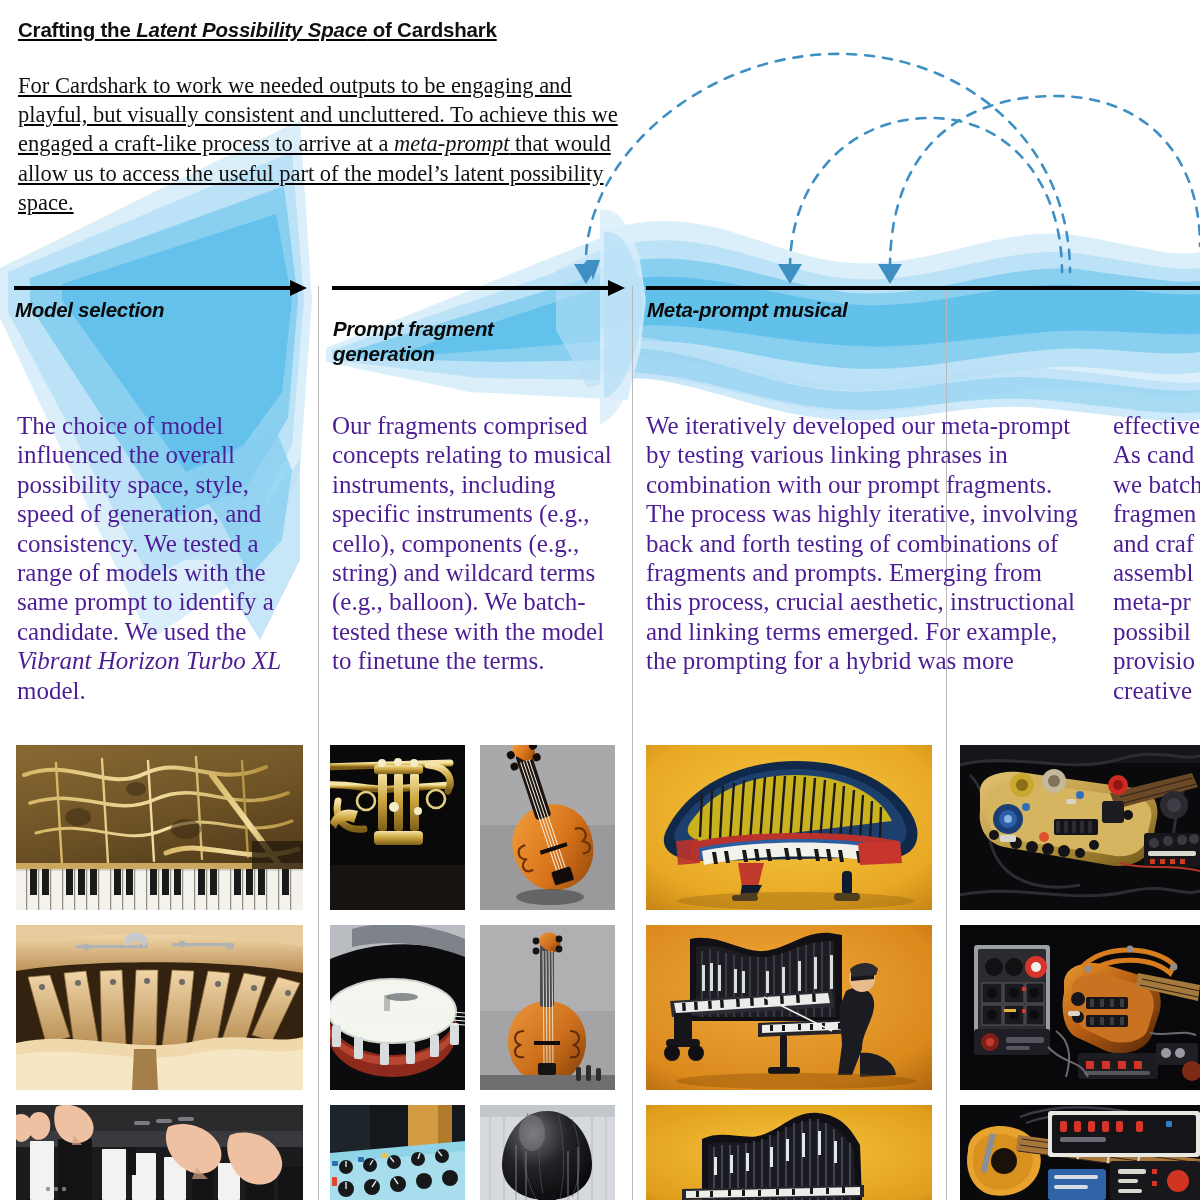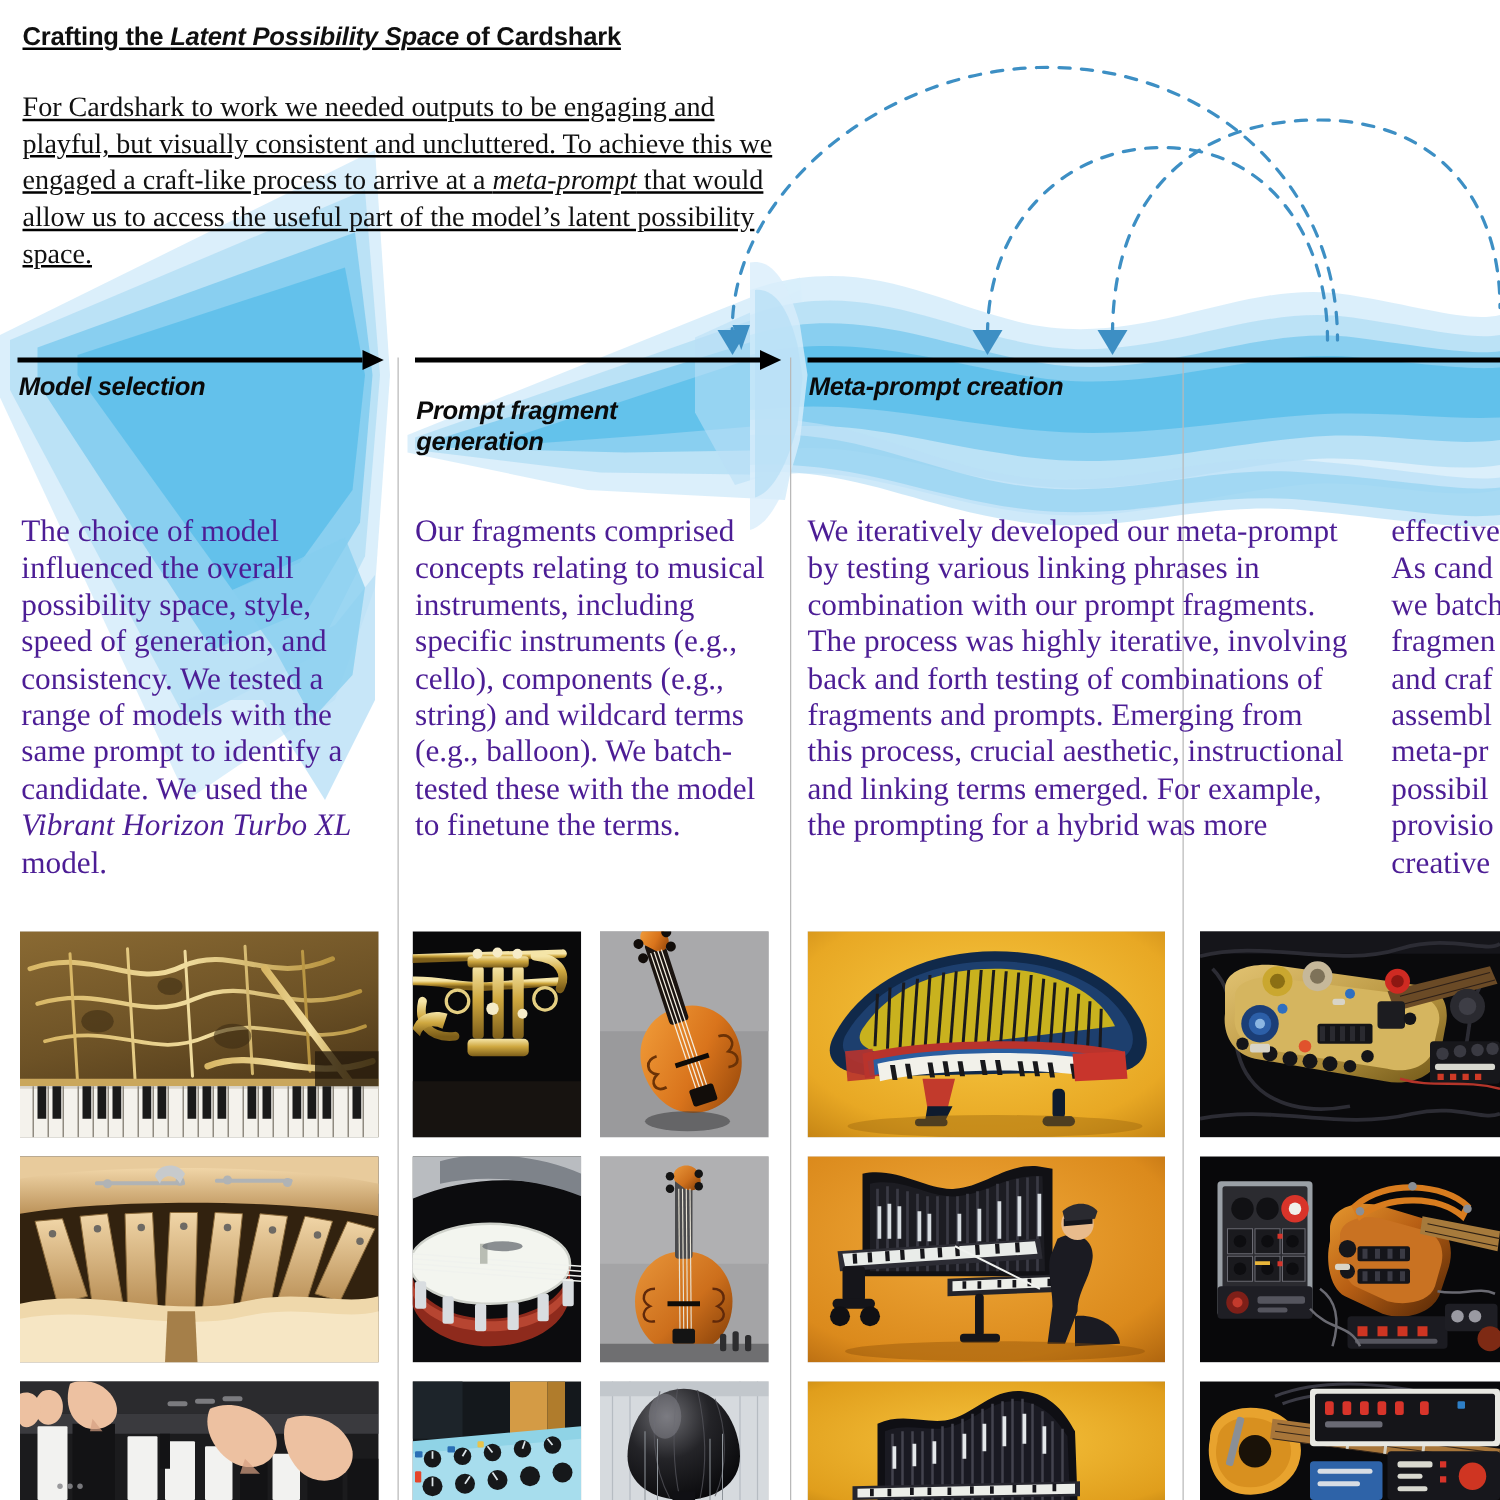--- a/index.html
+++ b/index.html
@@ -163,21 +163,21 @@
   </div>
 
   <div class="phase" style="left:332px; top:286px; width:296px; height:90px;">
     <div class="phase-rule" style="width:276px;"></div>
     <div class="phase-arrowhead" style="left:276px;"></div>
     <div class="phase-label" style="width:210px;margin-top:19px;"><span>Prompt fragment generation</span></div>
   </div>
 
   <div class="phase" style="left:646px; top:286px; width:560px; height:90px;">
     <div class="phase-rule" style="width:554px;"></div>
-    <div class="phase-label">Meta-prompt creation</div>
+    <div class="phase-label">Meta-prompt musical</div>
   </div>
 
   <div class="body-col" style="left:17px; top:411px; width:282px;"><span>The choice of model influenced the overall possibility space, style, speed of generation, and consistency. We tested a range of models with the same prompt to identify a candidate. We used the </span><i>Vibrant Horizon Turbo XL</i><span> model.</span></div>
 
   <div class="body-col" style="left:332px; top:411px; width:284px;"><span>Our fragments comprised concepts relating to musical instruments, including specific instruments (e.g., cello), components (e.g., string) and wildcard terms (e.g., balloon). We batch-tested these with the model to finetune the terms.</span></div>
 
   <div class="body-col" style="left:646px; top:411px; width:432px;"><span>We iteratively developed our meta-prompt by testing various linking phrases in combination with our prompt fragments. The process was highly iterative, involving back and forth testing of combinations of fragments and prompts. Emerging from this process, crucial aesthetic, instructional and linking terms emerged. For example, the prompting for a hybrid was more</span></div>
 
   <div class="body-col" style="left:1113px; top:411px; width:200px; white-space:pre;"><span>effective
 As cand

